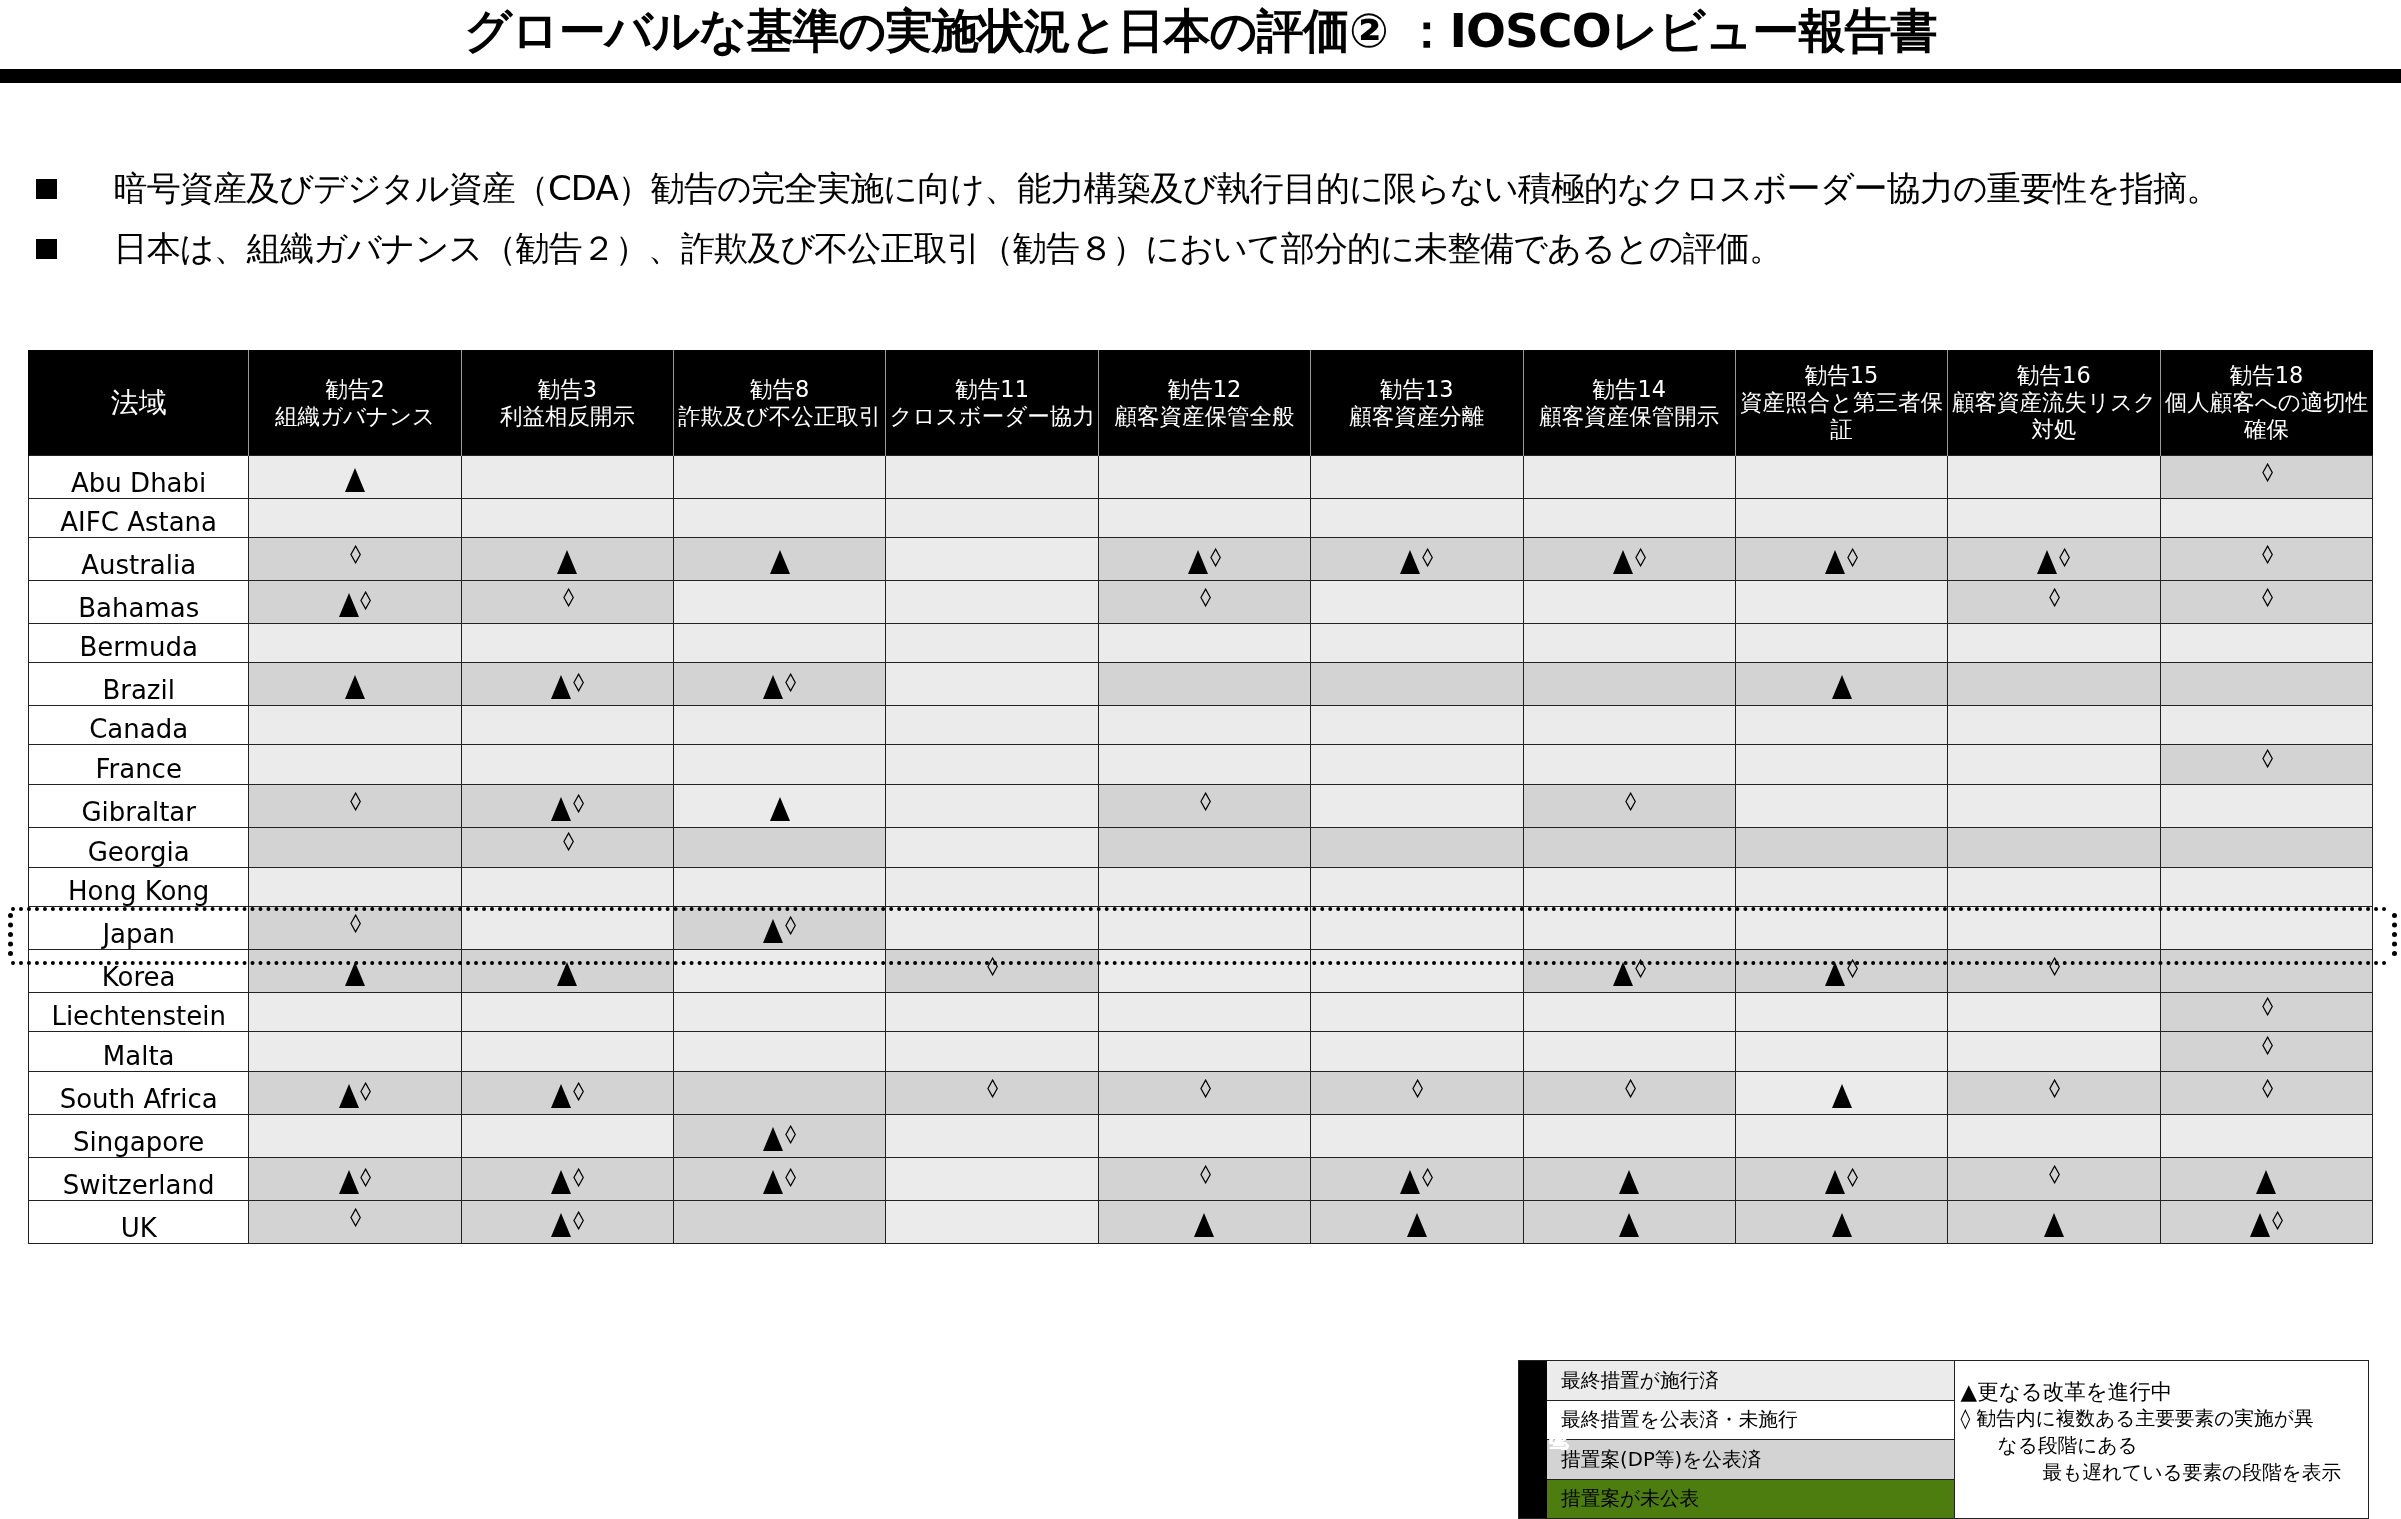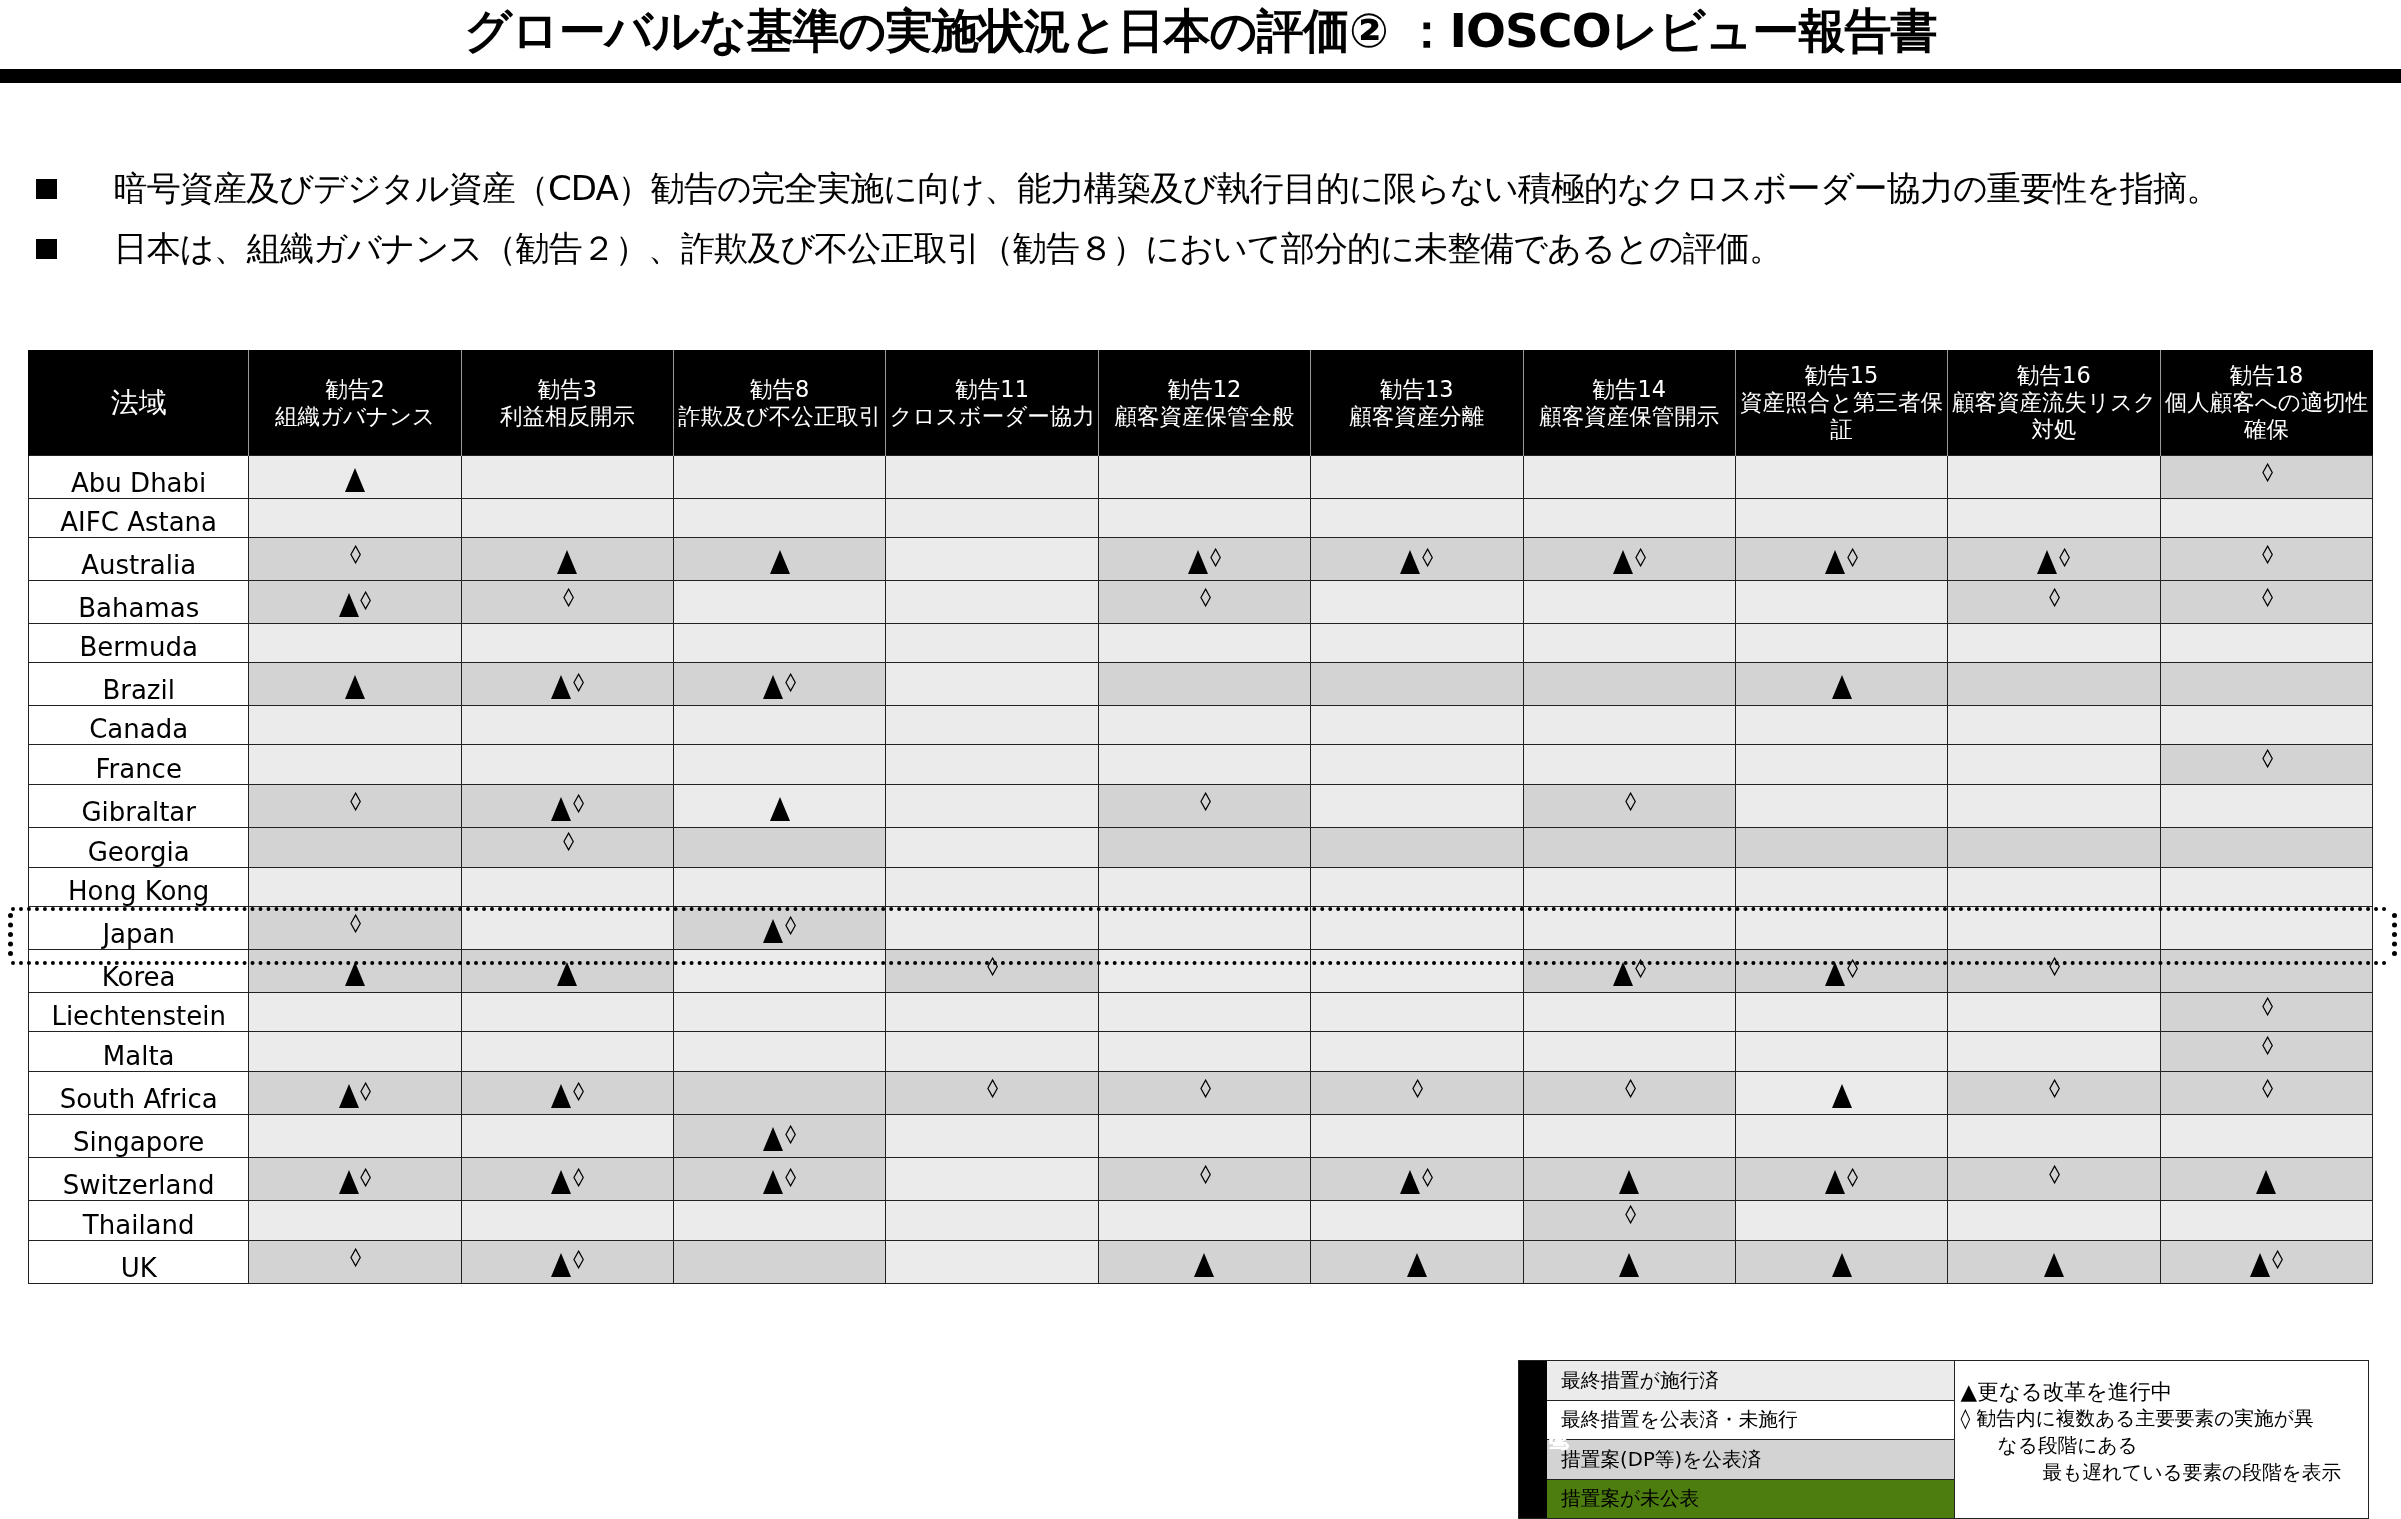--- a/index.html
+++ b/index.html
@@ -649,39 +649,20 @@
         <td class="d"><span class="sym donly">
             <span class="dia">
               <svg width="11.2" height="19" viewBox="0 0 12 20">
                 <polygon points="6,1 11,10 6,19 1,10" fill="none" stroke="#000" stroke-width="1.3"></polygon>
               </svg>
             </span>
           </span></td>
         <td class="d"><span class="sym">
             <span class="tri"></span>
           </span></td>
-      </tr>
-      <tr>
-        <td class="jur">Thailand</td>
-        <td class="l"></td>
-        <td class="l"></td>
-        <td class="l"></td>
-        <td class="l"></td>
-        <td class="l"></td>
-        <td class="l"></td>
-        <td class="d"><span class="sym donly">
-            <span class="dia">
-              <svg width="11.2" height="19" viewBox="0 0 12 20">
-                <polygon points="6,1 11,10 6,19 1,10" fill="none" stroke="#000" stroke-width="1.3"></polygon>
-              </svg>
-            </span>
-          </span></td>
-        <td class="l"></td>
-        <td class="l"></td>
-        <td class="l"></td>
       </tr>
       <tr>
         <td class="jur">UK</td>
         <td class="d"><span class="sym donly">
             <span class="dia">
               <svg width="11.2" height="19" viewBox="0 0 12 20">
                 <polygon points="6,1 11,10 6,19 1,10" fill="none" stroke="#000" stroke-width="1.3"></polygon>
               </svg>
             </span>
           </span></td>

